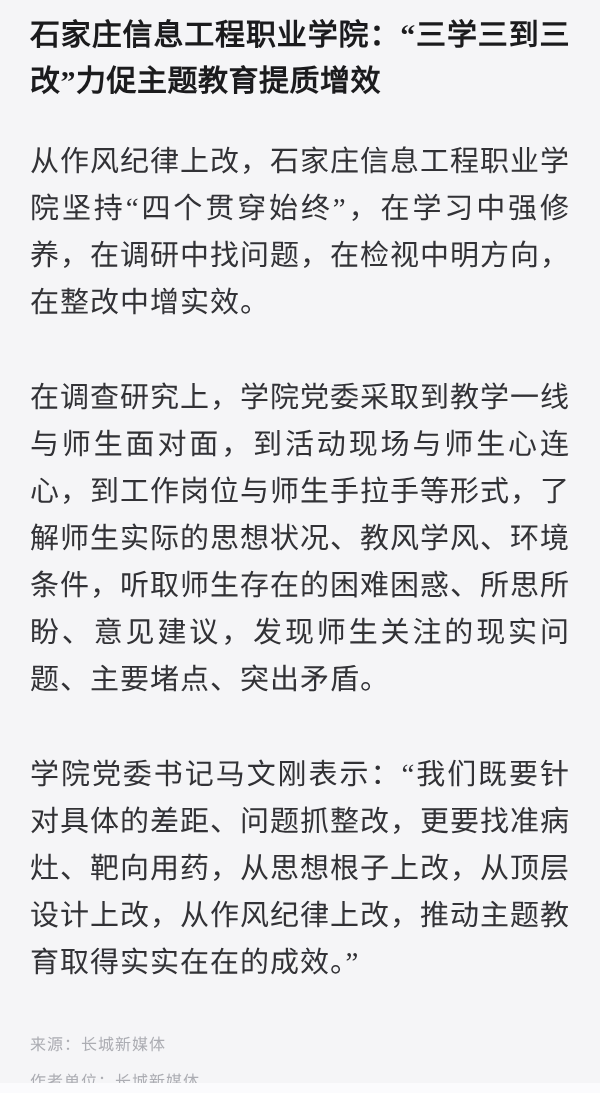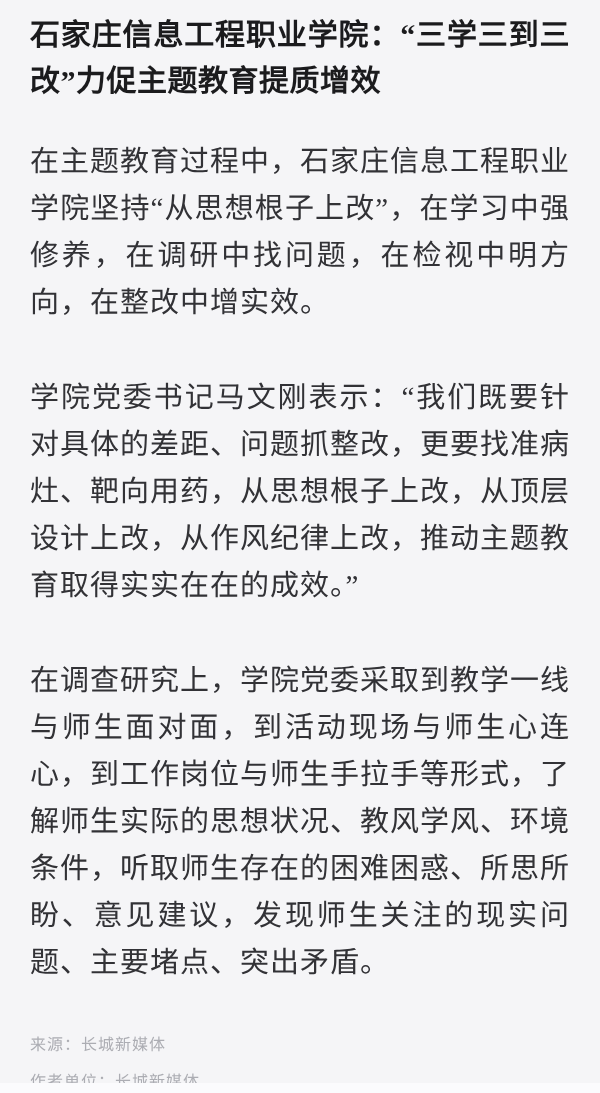--- a/index.html
+++ b/index.html
@@ -56,25 +56,25 @@
     height: 10px;
     background: var(--band, #fbfbfd);
   }
 </style>
 </head>
 <body style="--bg: #f5f5f7; --title: #1b1b1d; --body: #323236; --muted: #acadb3; --band: #fbfbfd;">
 
 <div class="article">
   <h1 class="title">石家庄信息工程职业学院：“三学三到三改”力促主题教育提质增效</h1>
 
-  <p class="para first">在主题教育过程中，石家庄信息工程职业学院坚持“从思想根子上改”，在学习中强修养，在调研中找问题，在检视中明方向，在整改中增实效。</p>
+  <p class="para first">从作风纪律上改，石家庄信息工程职业学院坚持“四个贯穿始终”，在学习中强修养，在调研中找问题，在检视中明方向，在整改中增实效。</p>
+
+  <p class="para">在调查研究上，学院党委采取到教学一线与师生面对面，到活动现场与师生心连心，到工作岗位与师生手拉手等形式，了解师生实际的思想状况、教风学风、环境条件，听取师生存在的困难困惑、所思所盼、意见建议，发现师生关注的现实问题、主要堵点、突出矛盾。</p>
 
   <p class="para">学院党委书记马文刚表示：“我们既要针对具体的差距、问题抓整改，更要找准病灶、靶向用药，从思想根子上改，从顶层设计上改，从作风纪律上改，推动主题教育取得实实在在的成效。”</p>
-
-  <p class="para">在调查研究上，学院党委采取到教学一线与师生面对面，到活动现场与师生心连心，到工作岗位与师生手拉手等形式，了解师生实际的思想状况、教风学风、环境条件，听取师生存在的困难困惑、所思所盼、意见建议，发现师生关注的现实问题、主要堵点、突出矛盾。</p>
 
   <div class="meta">
     <div class="meta-line">来源：长城新媒体</div>
     <div class="meta-line">作者单位：长城新媒体</div>
   </div>
 </div>
 
 <div class="bottom-band"></div>
 
 </body></html>

